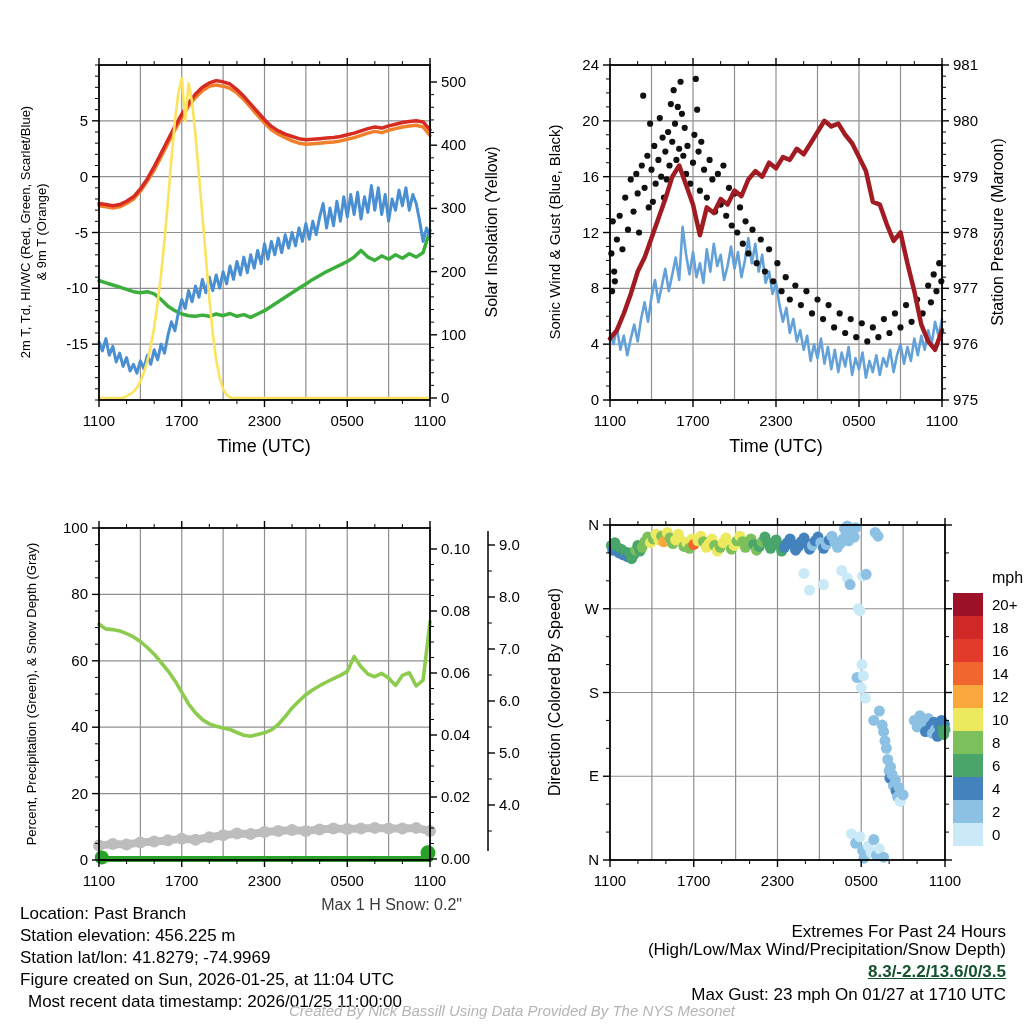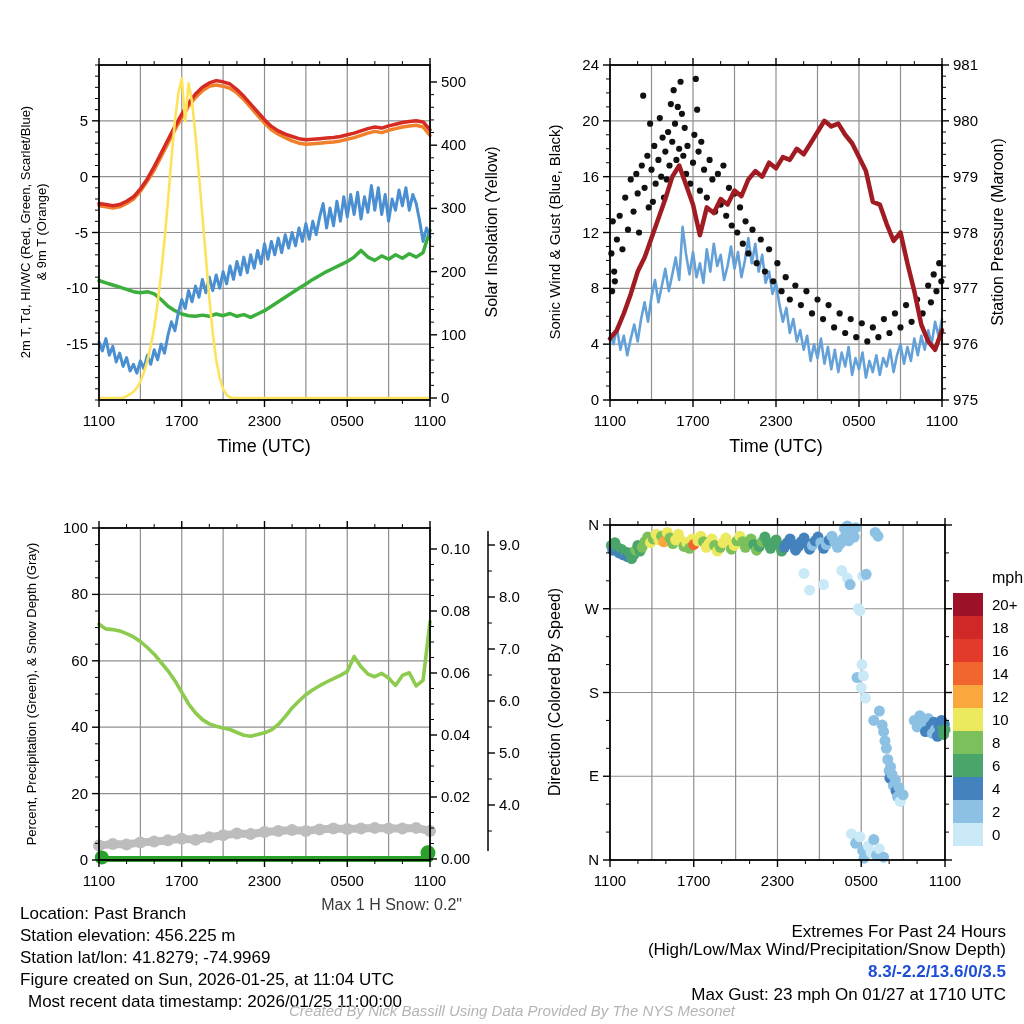--- a/index.html
+++ b/index.html
@@ -785,17 +785,17 @@
   <div class="max-snow" style="left:302px;top:896px;">Max 1 H Snow: 0.2"</div>
 
   <div class="foot" style="left:20px;top:904px;">Location: Past Branch</div>
   <div class="foot" style="left:20px;top:926px;text-align:center;">Station elevation: 456.225 m</div>
   <div class="foot" style="left:20px;top:948px;">Station lat/lon: 41.8279; -74.9969</div>
   <div class="foot" style="left:20px;top:970px;text-align:right;">Figure created on Sun, 2026-01-25, at 11:04 UTC</div>
   <div class="foot" style="left:28px;top:992px;">Most recent data timestamp: 2026/01/25 11:00:00</div>
 
   <div class="foot-right" style="top:916px;margin-top:6px;">Extremes For Past 24 Hours</div>
   <div class="foot-right" style="top:940px;">(High/Low/Max Wind/Precipitation/Snow Depth)</div>
-  <div class="foot-right red-vals" style="top: 962px; color: #1d4ed8;">8.3/-2.2/13.6/0/3.5</div>
+  <div class="foot-right red-vals" style="top: 962px; color: #14532d; text-decoration: underline;">8.3/-2.2/13.6/0/3.5</div>
   <div class="foot-right" style="top:985px;">Max Gust: 23 mph On 01/27 at 1710 UTC</div>
 
   <div class="credit" style="top:1002px;font-style:italic;">Created By Nick Bassill Using Data Provided By The NYS Mesonet</div>
 </div>
 
 </body></html>

